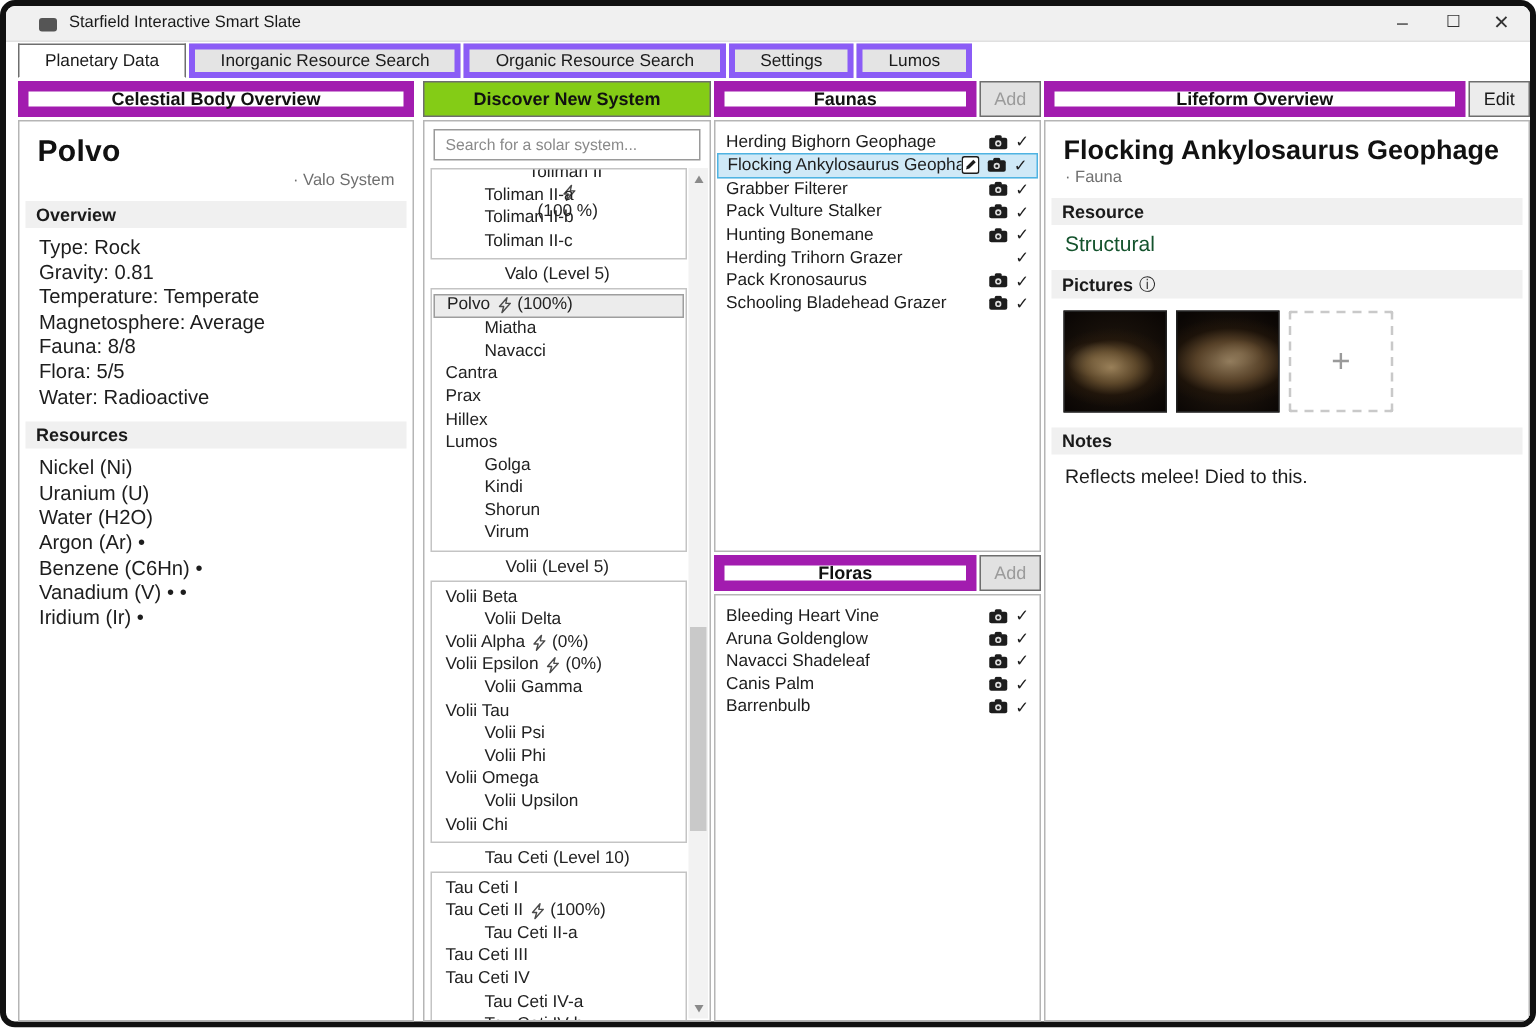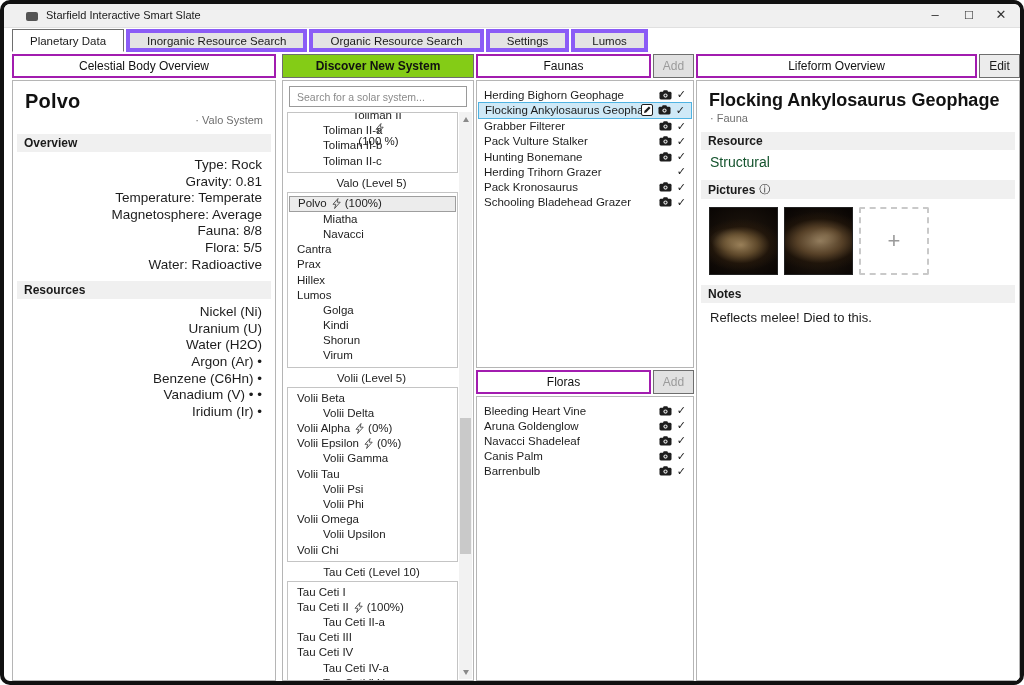--- a/index.html
+++ b/index.html
@@ -15,33 +15,33 @@
   .winctl { position:absolute; top:0; width:34px; height:24px; text-align:center; line-height:22px; font-size:13px; color:#333; cursor:default; }
   #btn-min { right:68px; }
   #btn-max { right:34px; font-size:11px; }
   #btn-close { right:2px; }
   
   #tab-bar { position:absolute; left:8px; top:25px; height:23px; display:flex; }
   .tab { height:23px; padding:0 17px; font-size:11.5px; color:#1a1a1a; background:#e4e4e4;
          border:4px solid #8b5cf6; display:flex; align-items:center; margin-right:2px; }
   .tab.active { background:#fff; border:1px solid #6e6e6e; border-bottom:1px solid #fff; font-weight:400; }
   
-  .col-header-box { position:absolute; top:50px; height:24px; background:#fff; border:2px solid #a21caf;
-    display:flex; align-items:center; justify-content:center; font-size:12px; font-weight:normal; color:#111; }
+  .col-header-box { position:absolute; top:50px; height:24px; background:#fff; border:7px solid #a21caf;
+    display:flex; align-items:center; justify-content:center; font-size:12px; font-weight:bold; color:#111; }
   .hdr-btn { position:absolute; height:24px; display:flex; align-items:center; justify-content:center;
     font-size:12px; border:1px solid #6e6e6e; cursor:pointer; }
   .panel { position:absolute; background:#fff; border:1px solid #b5b5b5; overflow:hidden; }
   .section-bar { background:#f0f0f0; font-weight:bold; font-size:12px; color:#1a1a1a; padding:2px 7px; margin:0 4px; }
   
   #c1-hdr { left:8px; width:264px; }
   #c1-body { left:8px; top:76px; width:264px; height:601px; }
   #planet-name { font-size:20px; font-weight:bold; color:#111; padding:9px 12px 0 12px; letter-spacing:0.2px; }
   #planet-sub { font-size:11px; color:#6f6f6f; padding:1px 12px 8px 13px;text-align:right; }
   .fact-line { font-size:13.5px; color:#1d1d1d; padding:0 13px; line-height:16.6px; }
-  .facts-block { padding:5px 0 8px 0;text-align:right; }
+  .facts-block { padding:5px 0 8px 0; }
   
   #c2-hdr { left:278px; width:192px; background:#84cc16; border:1px solid #6e6e6e; font-weight:600; cursor:pointer; }
   #c2-body { left:278px; top:76px; width:192px; height:601px; }
   #sys-search { position:absolute; left:6px; top:5px; width:178px; height:21px; border:1px solid #9a9a9a;
     font-size:10.5px; padding:0 7px; color:#333; font-family:"Liberation Sans",sans-serif; }
   #sys-search::placeholder { color:#8a8a8a; }
   #systems-list { position:absolute; left:0; top:31px; width:177px; bottom:0; overflow:hidden; }
   .sys-group-header { text-align:center; font-size:11.5px; color:#222; padding:4px 0 3px 0; }
   .sys-group-box { border:1px solid #c4c4c4; background:#fff; margin:0 2px 0 4px; padding:3px 0; overflow:hidden; }
   .sys-row { font-size:11.5px; color:#222; height:15.2px; line-height:15.2px; padding-left:9px; display:flex; align-items:center; cursor:pointer; }

